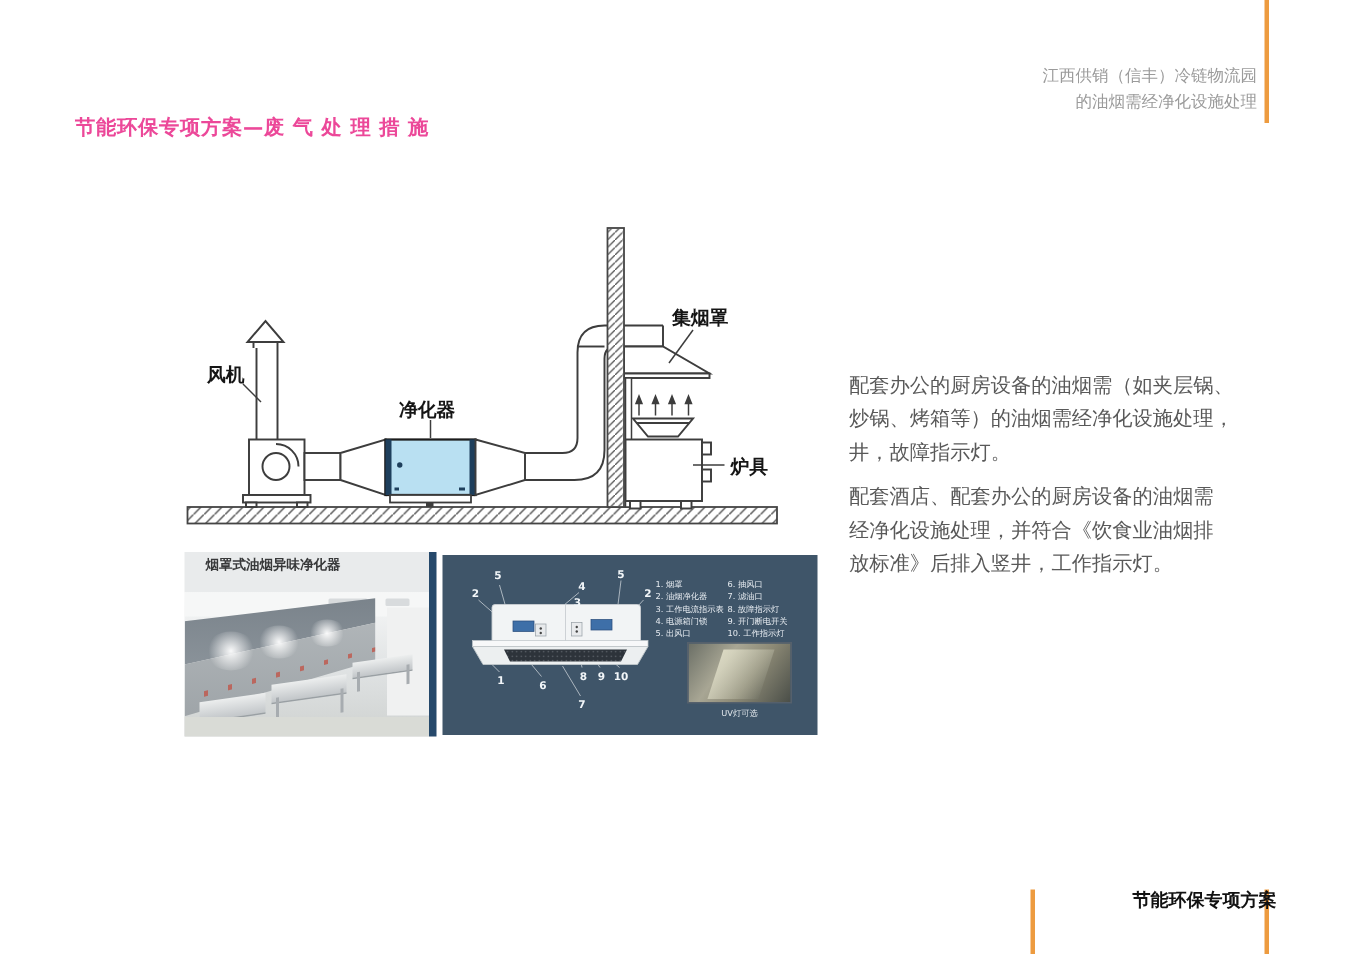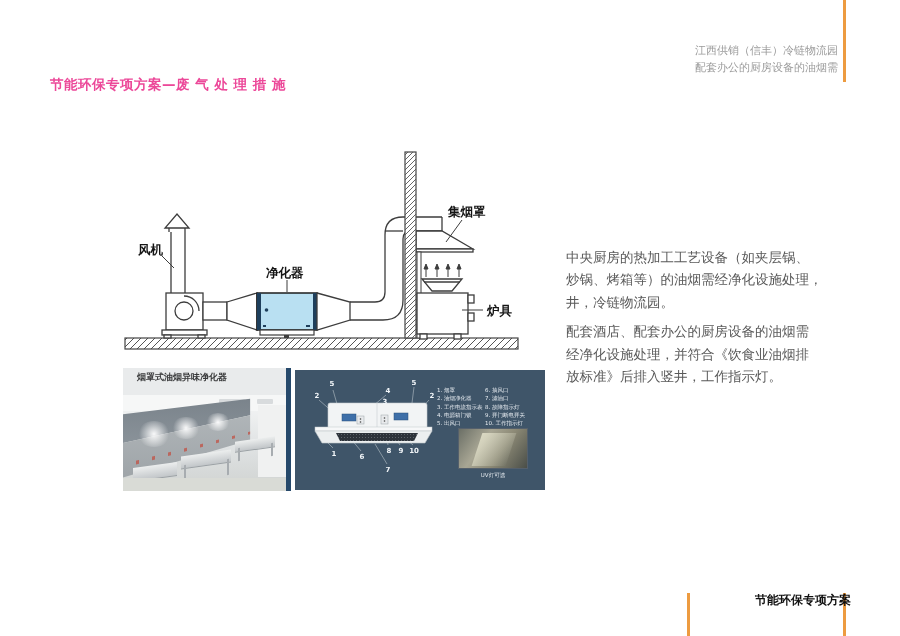--- a/index.html
+++ b/index.html
@@ -63,21 +63,21 @@
 <body>
 
 <div class="slide">
 
   <div class="bar bar-tr"></div>
   <div class="bar bar-f1"></div>
   <div class="bar bar-f2"></div>
 
   <div class="hdr">
     <div>江西供销（信丰）冷链物流园</div>
-    <div>配套办公的厨房设备的油烟需</div>
+    <div>的油烟需经净化设施处理</div>
   </div>
 
   <div class="ptitle">节能环保专项方案—废 气 处 理 措 施</div>
 
   <svg class="diag" width="440" height="220" viewBox="0 0 440 220">
     <defs>
       <pattern id="hatch" width="7" height="7" patternUnits="userSpaceOnUse">
         <path d="M0,7 L7,0" stroke="#555" stroke-width="1"></path>
       </pattern>
       <pattern id="hatch2" width="5" height="5" patternUnits="userSpaceOnUse">
@@ -264,23 +264,23 @@
       </div>
     </div>
     <div class="inset">
       <div class="inset-glint"></div>
     </div>
     <div class="inset-cap">UV灯可选</div>
   </div>
 
   <div class="body-txt">
     <div class="para">
-      <div class="ln">中央厨房的热加工工艺设备（如夹层锅、</div>
+      <div class="ln">配套办公的厨房设备的油烟需（如夹层锅、</div>
       <div class="ln">炒锅、烤箱等）的油烟需经净化设施处理，</div>
-      <div class="ln">井，冷链物流园。</div>
+      <div class="ln">井，故障指示灯。</div>
     </div>
     <div class="para">
       <div class="ln">配套酒店、配套办公的厨房设备的油烟需</div>
       <div class="ln">经净化设施处理，并符合《饮食业油烟排</div>
       <div class="ln">放标准》后排入竖井，工作指示灯。</div>
     </div>
   </div>
 
   <div class="ftr">节能环保专项方案</div>
 

